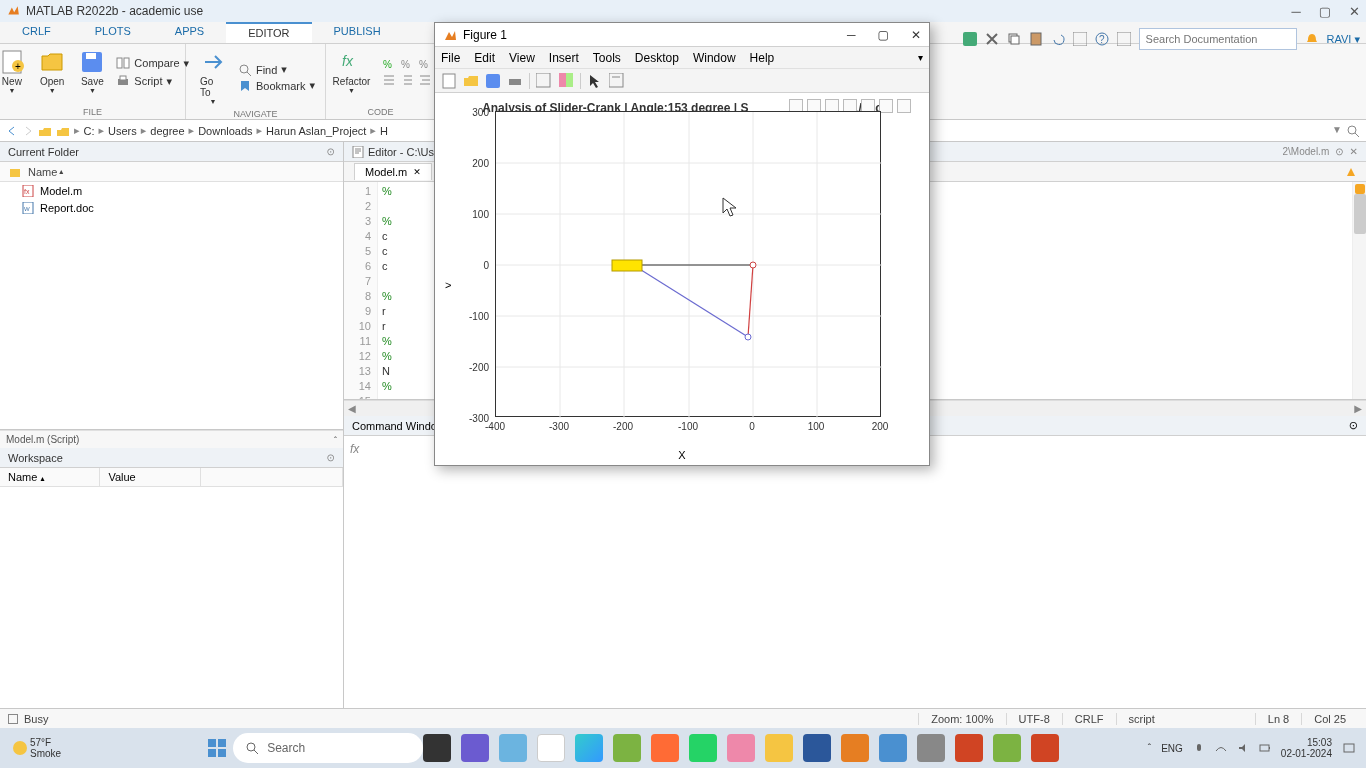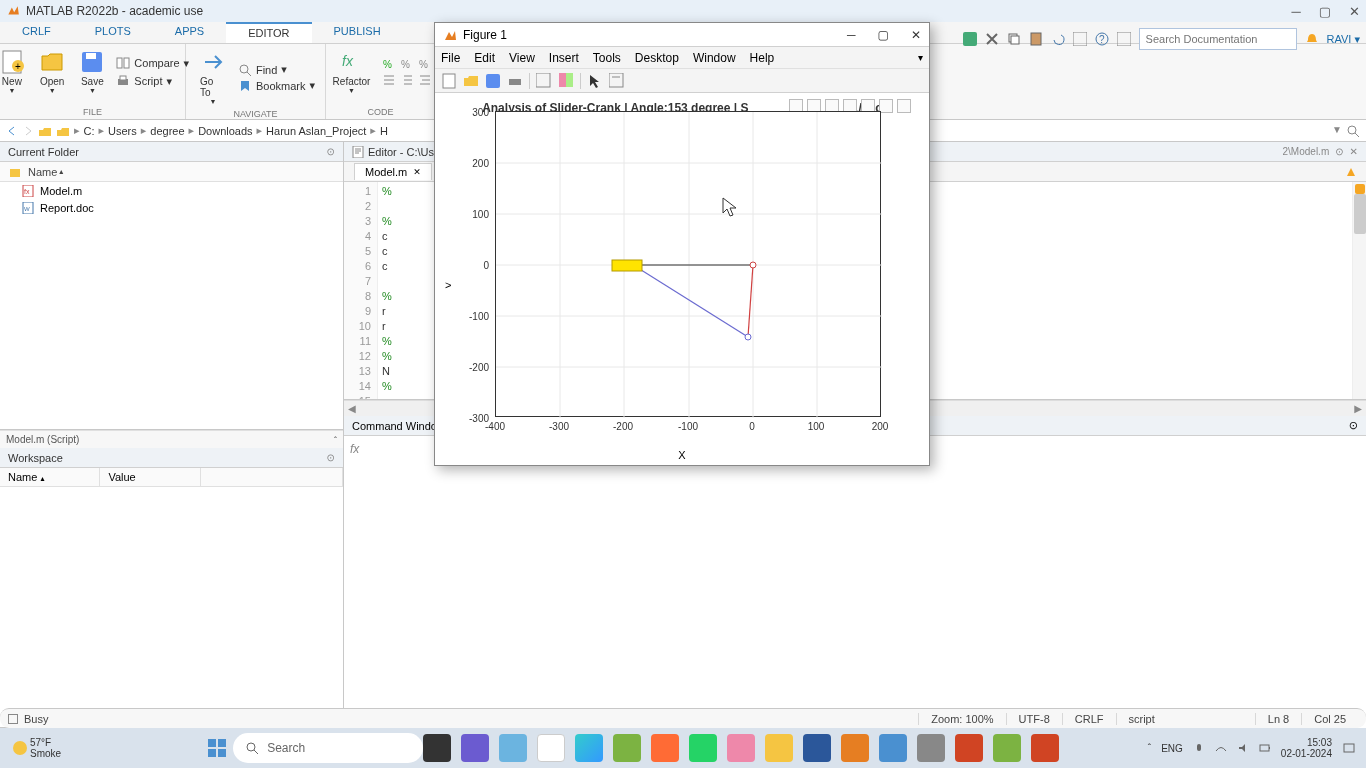--- a/index.html
+++ b/index.html
@@ -56,21 +56,21 @@
 .edtab { background: #fff; border: 1px solid #d0d0d0; border-bottom: none; padding: 2px 10px; display: flex; align-items: center; gap: 6px; }
 .editor { flex: 0 0 218px; display: flex; border-bottom: 1px solid #c8c8c8; overflow: hidden; }
 .gutter { width: 34px; background: #fafafa; border-right: 1px solid #eee; text-align: right; padding: 2px 6px 0 0; font-size: 11px; color: #999; font-family: Consolas, monospace; line-height: 15px; }
 .code { flex: 1; padding: 2px 4px; font-size: 11px; font-family: Consolas, monospace; line-height: 15px; color: #228b22; white-space: pre; }
 .edscroll { height: 16px; background: #f0f0f0; border-top: 1px solid #ddd; display:flex; align-items:center; padding:0 4px; font-size:10px; color:#888;}
 .cmdhdr { height: 20px; background: #eef2f6; border-bottom: 1px solid #d0d0d0; display: flex; align-items: center; padding: 0 8px; font-size: 11px; }
 .cmdwin { flex: 1; padding: 6px; font-size: 12px; font-family: Consolas, monospace; }
 .fx { color: #888; font-style: italic; margin-right: 4px; }
 
 
-.statusbar { position: absolute; bottom: 40px; left: 0; right: 0; height: 20px; background: #f7f7f7; border-top: 1px solid #c8c8c8; display: flex; align-items: center; font-size: 11px; padding: 0 8px; color: #444; border-radius: 9px; }
+.statusbar { position: absolute; bottom: 40px; left: 0; right: 0; height: 20px; background: #f7f7f7; border-top: 1px solid #c8c8c8; display: flex; align-items: center; font-size: 11px; padding: 0 8px; color: #444; }
 .statusbar .cell { padding: 0 12px; border-left: 1px solid #d8d8d8; }
 .statusbar .grow { flex: 1; }
 
 
 .taskbar { position: absolute; bottom: 0; left: 0; right: 0; height: 40px; background: #d9e2ec; display: flex; align-items: center; padding: 0 10px; gap: 0; }
 .weather { display: flex; flex-direction: column; font-size: 10px; color: #333; line-height: 11px; margin-right: 20px; }
 .winbtn { width: 32px; height: 32px; display: flex; align-items: center; justify-content: center; }
 .searchpill { flex: 0 0 190px; height: 30px; background: #fff; border-radius: 16px; display: flex; align-items: center; padding: 0 12px; font-size: 12px; color: #666; gap: 8px; }
 .tbicons { display: flex; gap: 10px; align-items: center; }
 .tbicon { width: 28px; height: 28px; border-radius: 4px; }

